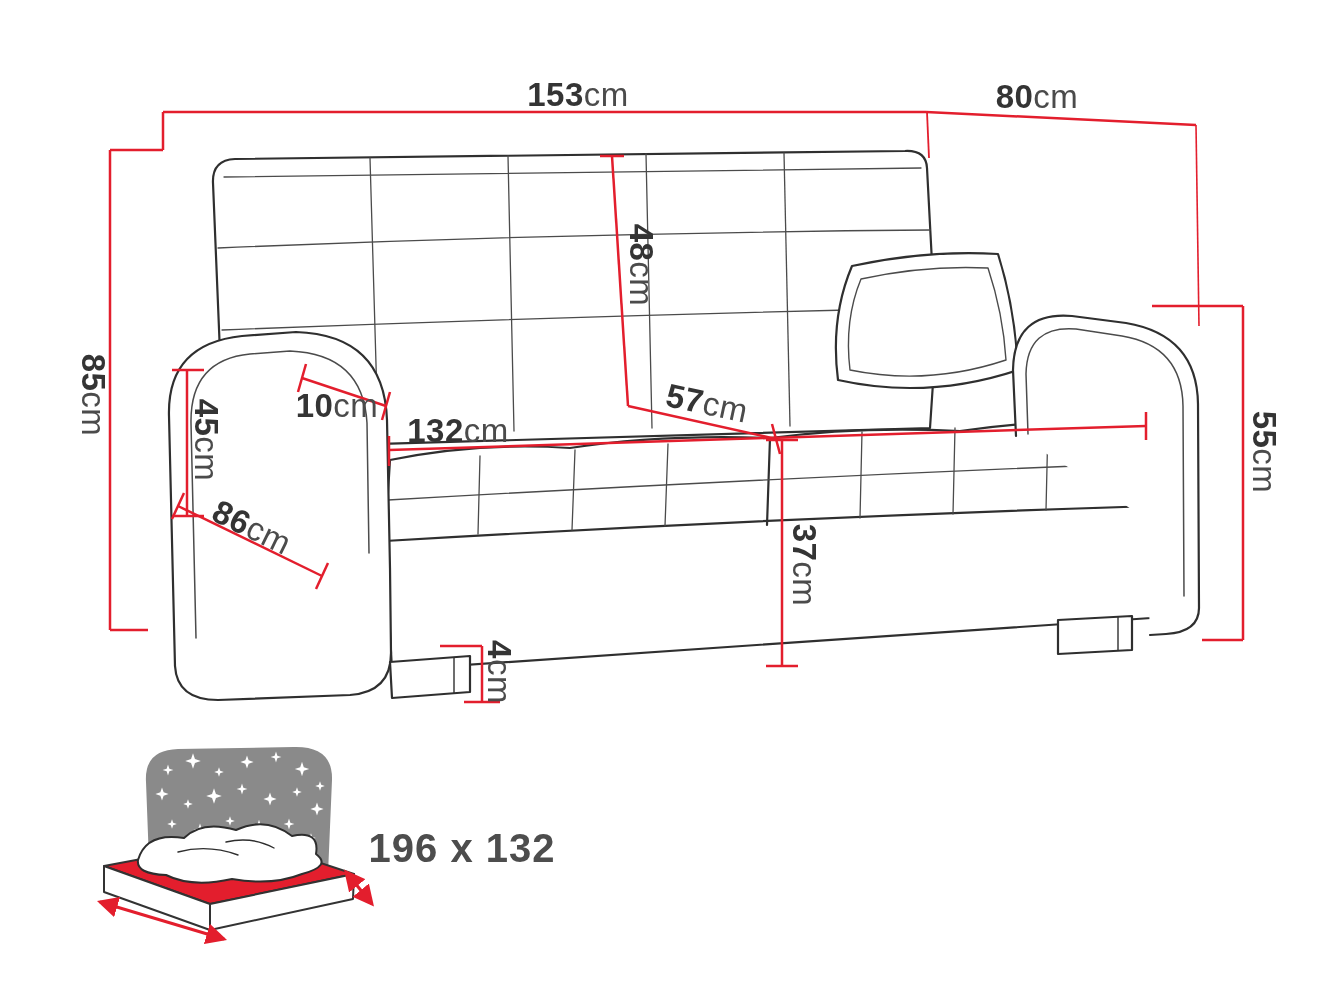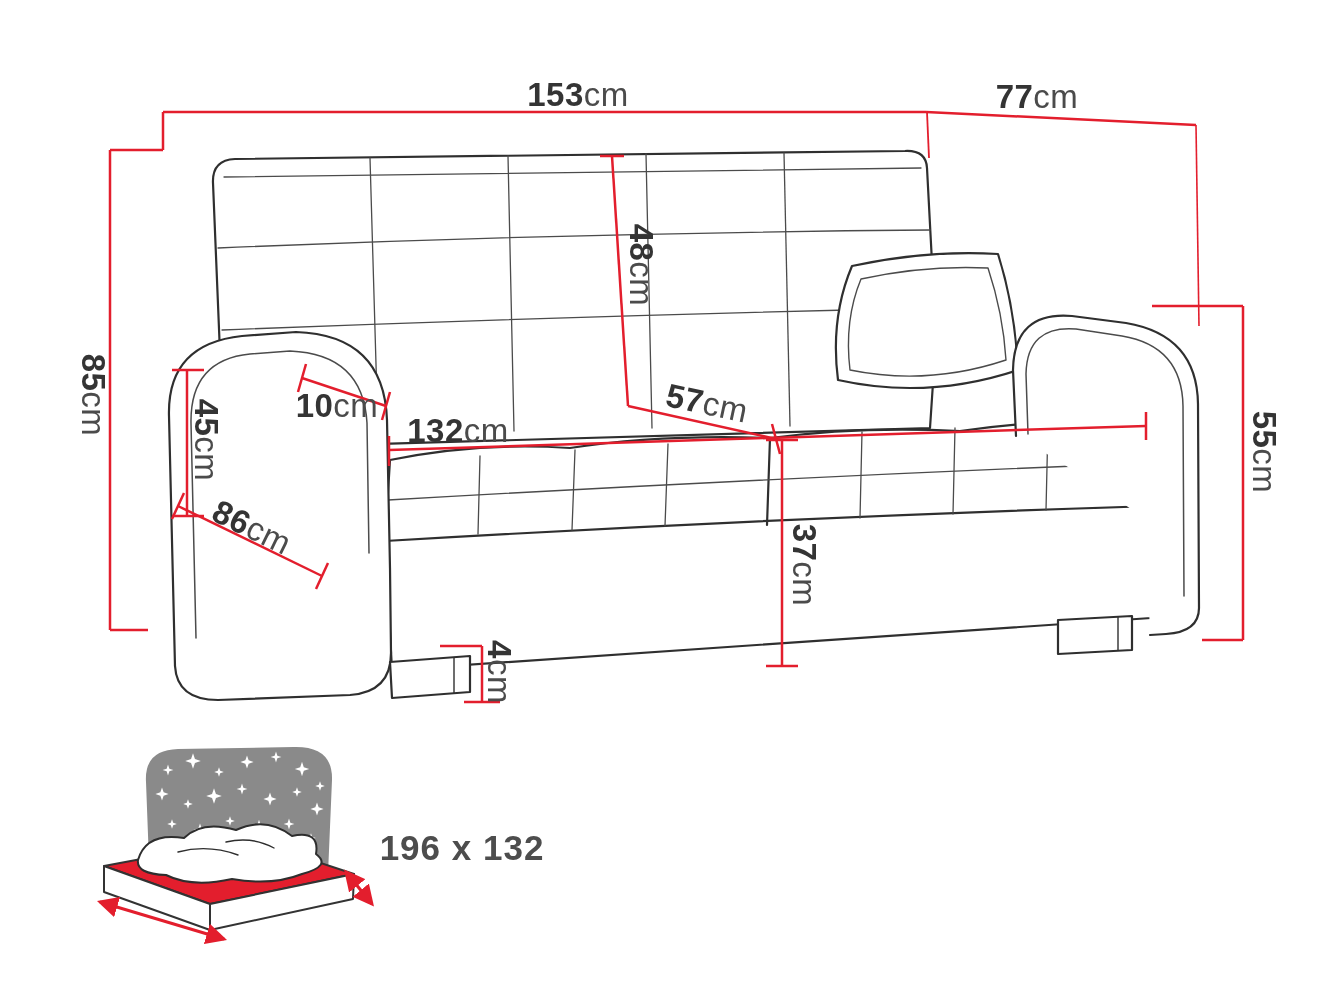--- a/index.html
+++ b/index.html
@@ -22,21 +22,21 @@
     transform:translate(-50%,-50%);
     line-height:1;
   }
   .dim .unit{font-weight:400;color:#4b4b4b;}
   .dim.v  {transform:translate(-50%,-50%) rotate(90deg);}
   .dim.t26{transform:translate(-50%,-50%) rotate(26deg);}
   .dim.t12{transform:translate(-50%,-50%) rotate(12deg);}
   .bed-size{
     position:absolute;
     transform:translate(-50%,-50%);
-    font-size:35px;
+    font-size:40px;
     font-weight:700;
     color:#4d4d4d;
     letter-spacing:1px;
     white-space:nowrap;
   }
 </style>
 </head>
 <body>
 
 <div class="canvas">
@@ -192,21 +192,21 @@
         <line x1="100" y1="894" x2="224" y2="931" marker-start="url(#ah)" marker-end="url(#ah)"></line>
         <line x1="346" y1="864" x2="372" y2="896" marker-start="url(#ah)" marker-end="url(#ah)"></line>
       </g>
     </g>
   </svg>
 
   <div class="dim" style="left:578px;top:86px;">
     <span class="num">153</span><span class="unit">cm</span>
   </div>
   <div class="dim" style="left:1037px;top:88px;">
-    <span class="num">77</span><span class="unit">cm</span>
+    <span class="num">80</span><span class="unit">cm</span>
   </div>
   <div class="dim v" style="left:93px;top:387px;">
     <span class="num">85</span><span class="unit">cm</span>
   </div>
   <div class="dim v" style="left:641px;top:257px;">
     <span class="num">48</span><span class="unit">cm</span>
   </div>
   <div class="dim v" style="left:206px;top:432px;">
     <span class="num">45</span><span class="unit">cm</span>
   </div>

